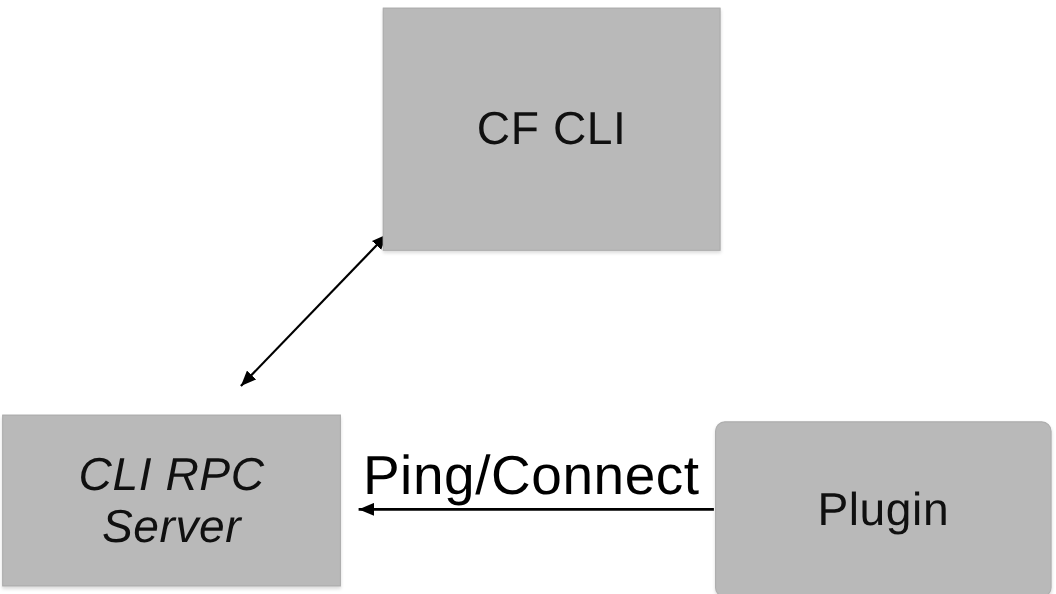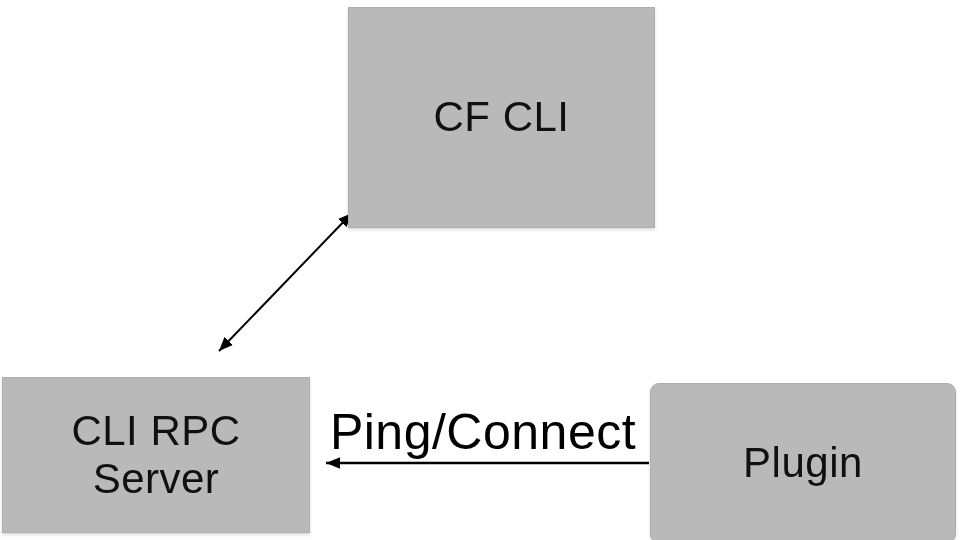--- a/index.html
+++ b/index.html
@@ -58,20 +58,21 @@
     height: 221px;
   }
   .node-rpc {
     left: 2px;
     top: 377px;
     width: 308px;
     height: 156px;
   }
   .node-rpc .node-label {
     max-width: 260px; 
+    font-style: italic;
   }
   .node-plugin {
     left: 650px;
     top: 383px;
     width: 306px;
     height: 160px;
     border-radius: 9px;
   }
   .edge-label {
     position: absolute;

